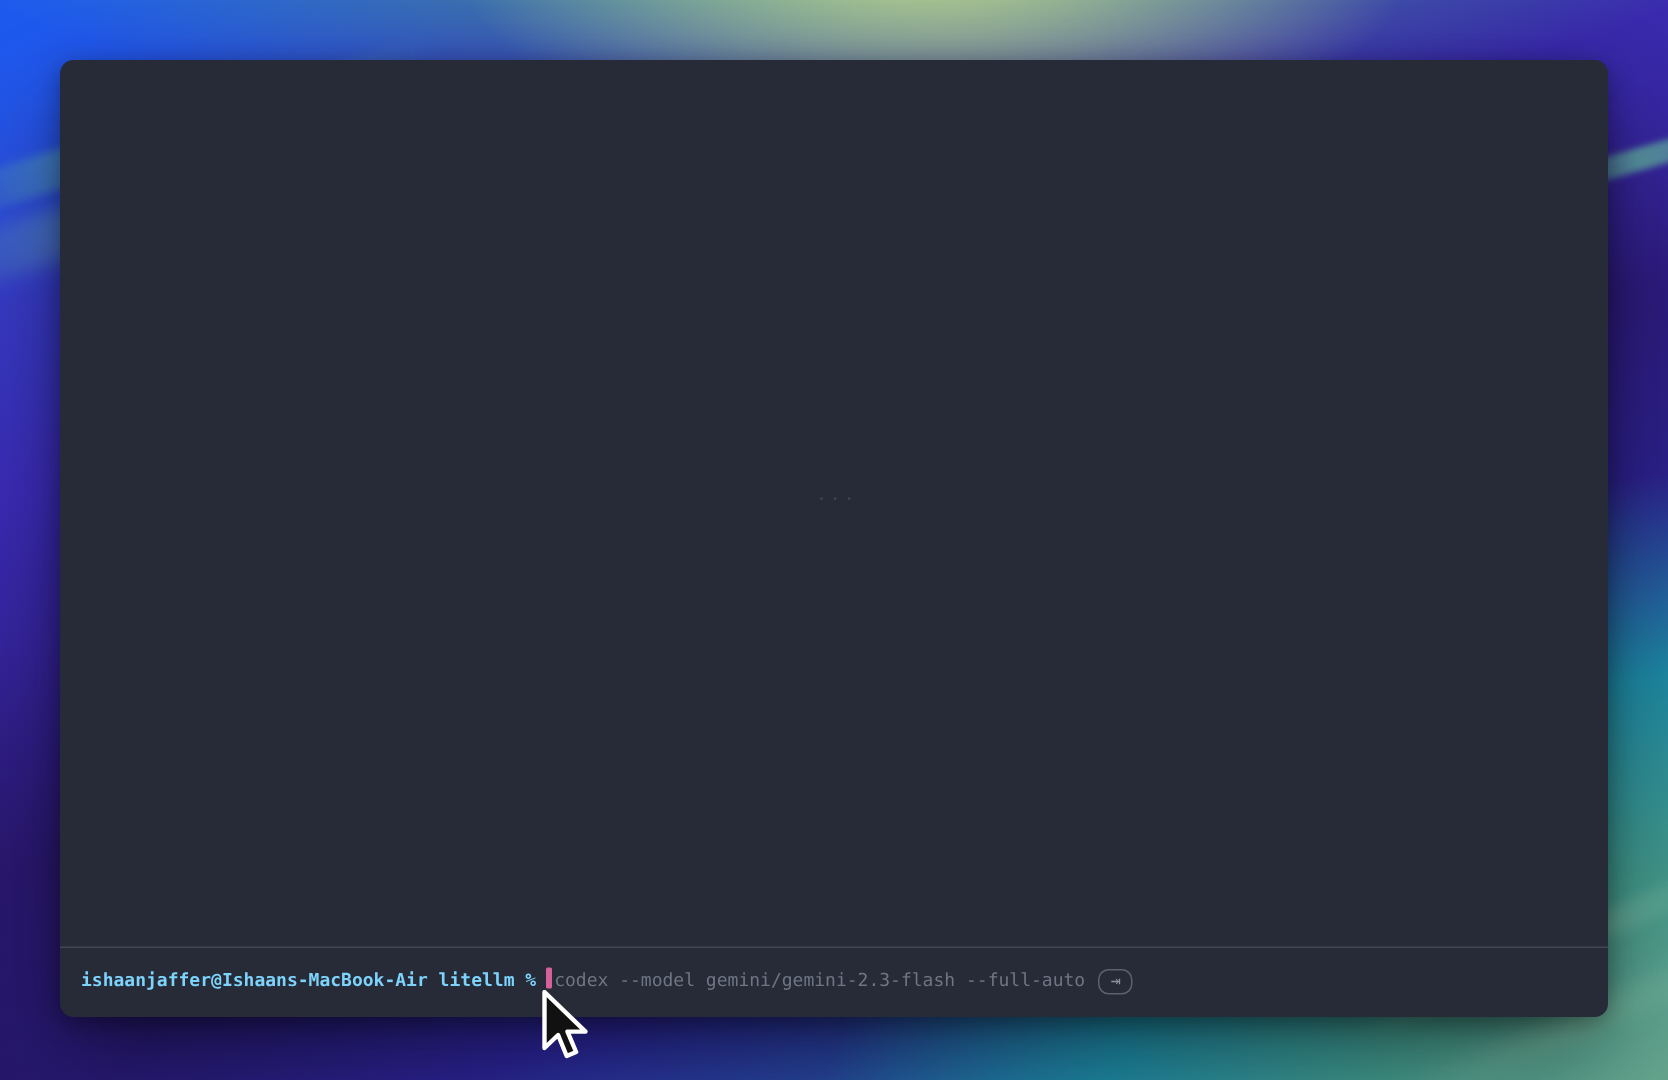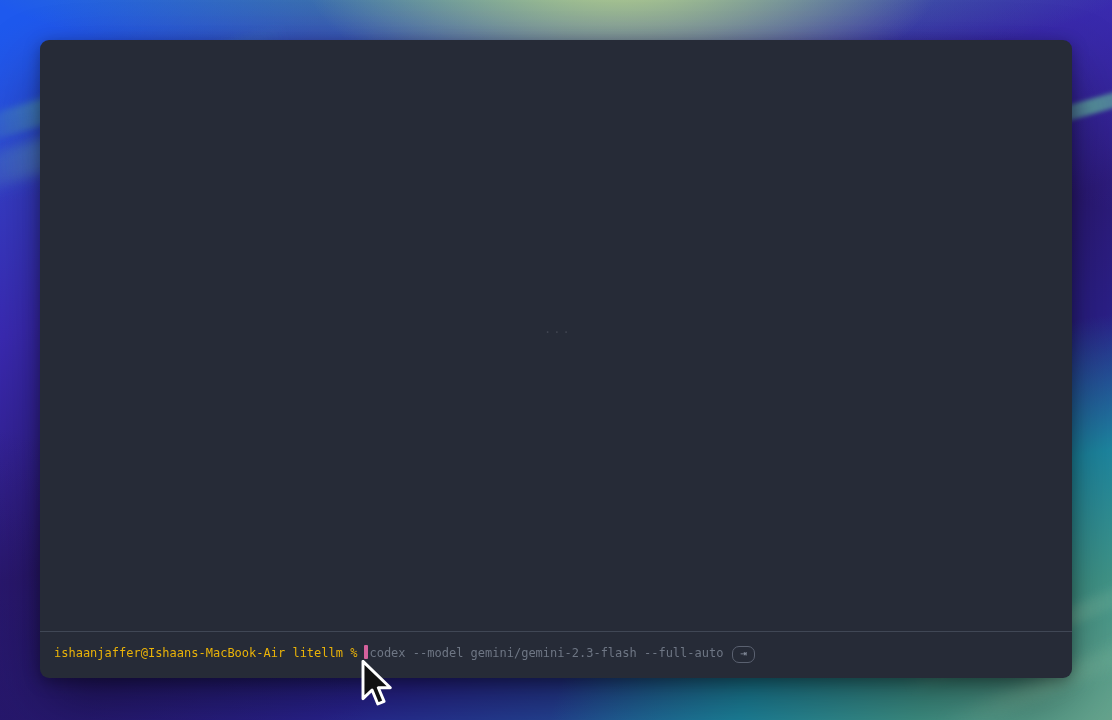--- a/index.html
+++ b/index.html
@@ -43,21 +43,21 @@
     color:#3f4450;font-size:12px;letter-spacing:2px;
   }
   .term-divider{
     position:absolute;left:0;right:0;top:591px;height:1px;
     background:#4a5160;opacity:.75;
   }
   .prompt-line{
     position:absolute;left:14px;top:605px;right:10px;
     font-size:12px;line-height:17px;white-space:pre;
   }
-  .prompt-text{color:#eab308;font-weight:400;}
+  .prompt-text{color:#7dd3fc;font-weight:700;}
   .caret{
     display:inline-block;width:4px;height:14px;margin-left:7px;margin-right:1px;
     background:#d4619c;vertical-align:-2px;border-radius:1px;
   }
   .suggestion{color:#6e7684;}
   .tab-hint{
     display:inline-block;margin-left:9px;padding:0 7px;height:15px;line-height:14px;
     border:1px solid #5a6170;border-radius:7px;color:#8b93a2;font-size:11px;
     vertical-align:0px;
   }

